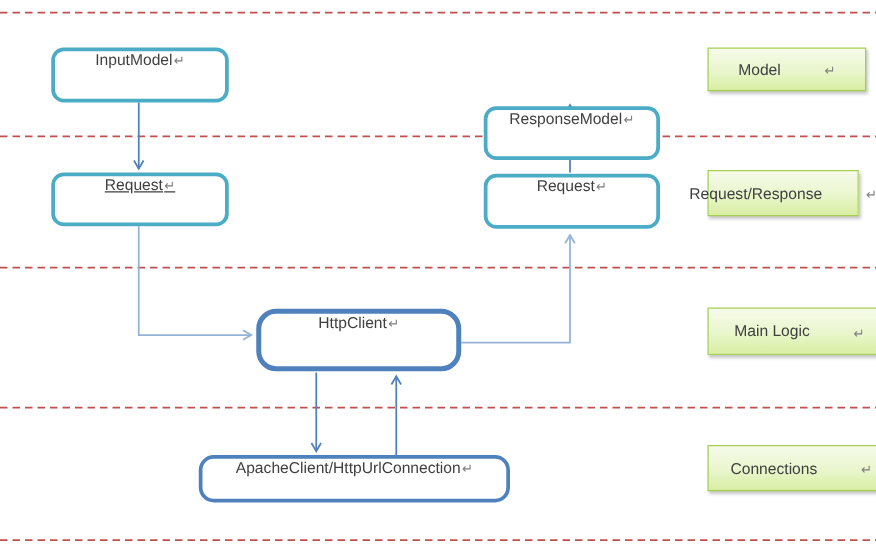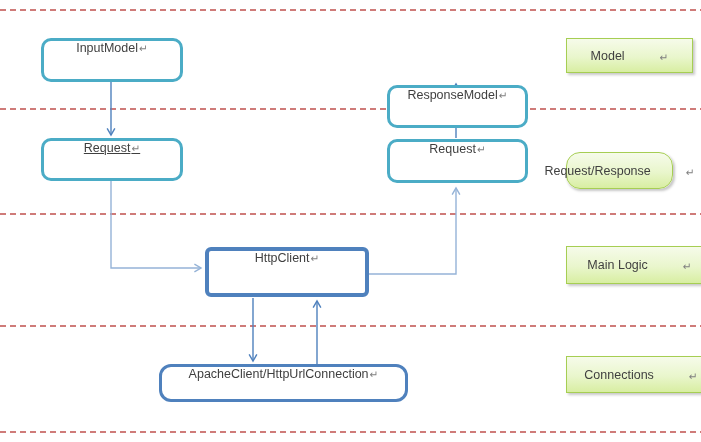--- a/index.html
+++ b/index.html
@@ -7,21 +7,21 @@
     position:relative;width:701px;height:442px;background:#ffffff;overflow:hidden;
     font-family:"Liberation Sans", sans-serif;
   }
   .layer-svg{position:absolute;left:0;top:0;width:701px;height:442px;}
   .node{
     position:absolute;background:#ffffff;display:flex;align-items:flex-start;justify-content:center;
     font-size:12.5px;color:#3F3F3F;box-sizing:border-box;white-space:nowrap;
   }
   .node.teal{border:3px solid #4BACC6;border-radius:10px;}
   .node.blue{border:3px solid #4F81BD;border-radius:12px;}
-  .node.blue-thick{border:4px solid #4F81BD;border-radius:6px;}
+  .node.blue-thick{border:4px solid #4F81BD;border-radius:16px;}
   .eol{color:#808080;font-size:10.5px;margin-left:1px;position:relative;top:1px;}
   .layer-label{
     position:absolute;display:flex;align-items:center;justify-content:center;
     font-size:12.5px;color:#3F3F3F;box-sizing:border-box;white-space:nowrap;
     border:1px solid #A6CE53;
     background:linear-gradient(to bottom,#F6FBEA 0%,#E9F6CC 55%,#D8EEA2 100%);
     box-shadow:1.5px 2px 2.5px rgba(0,0,0,0.22);
     gap:34px;
   }
 </style>
@@ -82,21 +82,21 @@
   <div class="node blue" style="left:159px;top:364px;width:249px;height:38px;">
     <span>ApacheClient/HttpUrlConnection</span>
       <span class="eol">↵</span>
   </div>
 
   <div class="layer-label" style="left:566px;top:38px;width:127px;height:35px;">
     <span>Model</span>
       <span class="eol">↵</span>
   </div>
 
-  <div class="layer-label" style="left:566px;top:152px;width:107px;height:37px;border-radius:14px;">
+  <div class="layer-label" style="left:566px;top:136px;width:121px;height:37px;">
     <span>Request/Response</span>
       <span class="eol">↵</span>
   </div>
 
   <div class="layer-label" style="left:566px;top:246px;width:147px;height:38px;">
     <span>Main Logic</span>
       <span class="eol">↵</span>
   </div>
 
   <div class="layer-label" style="left:566px;top:356px;width:150px;height:37px;">

